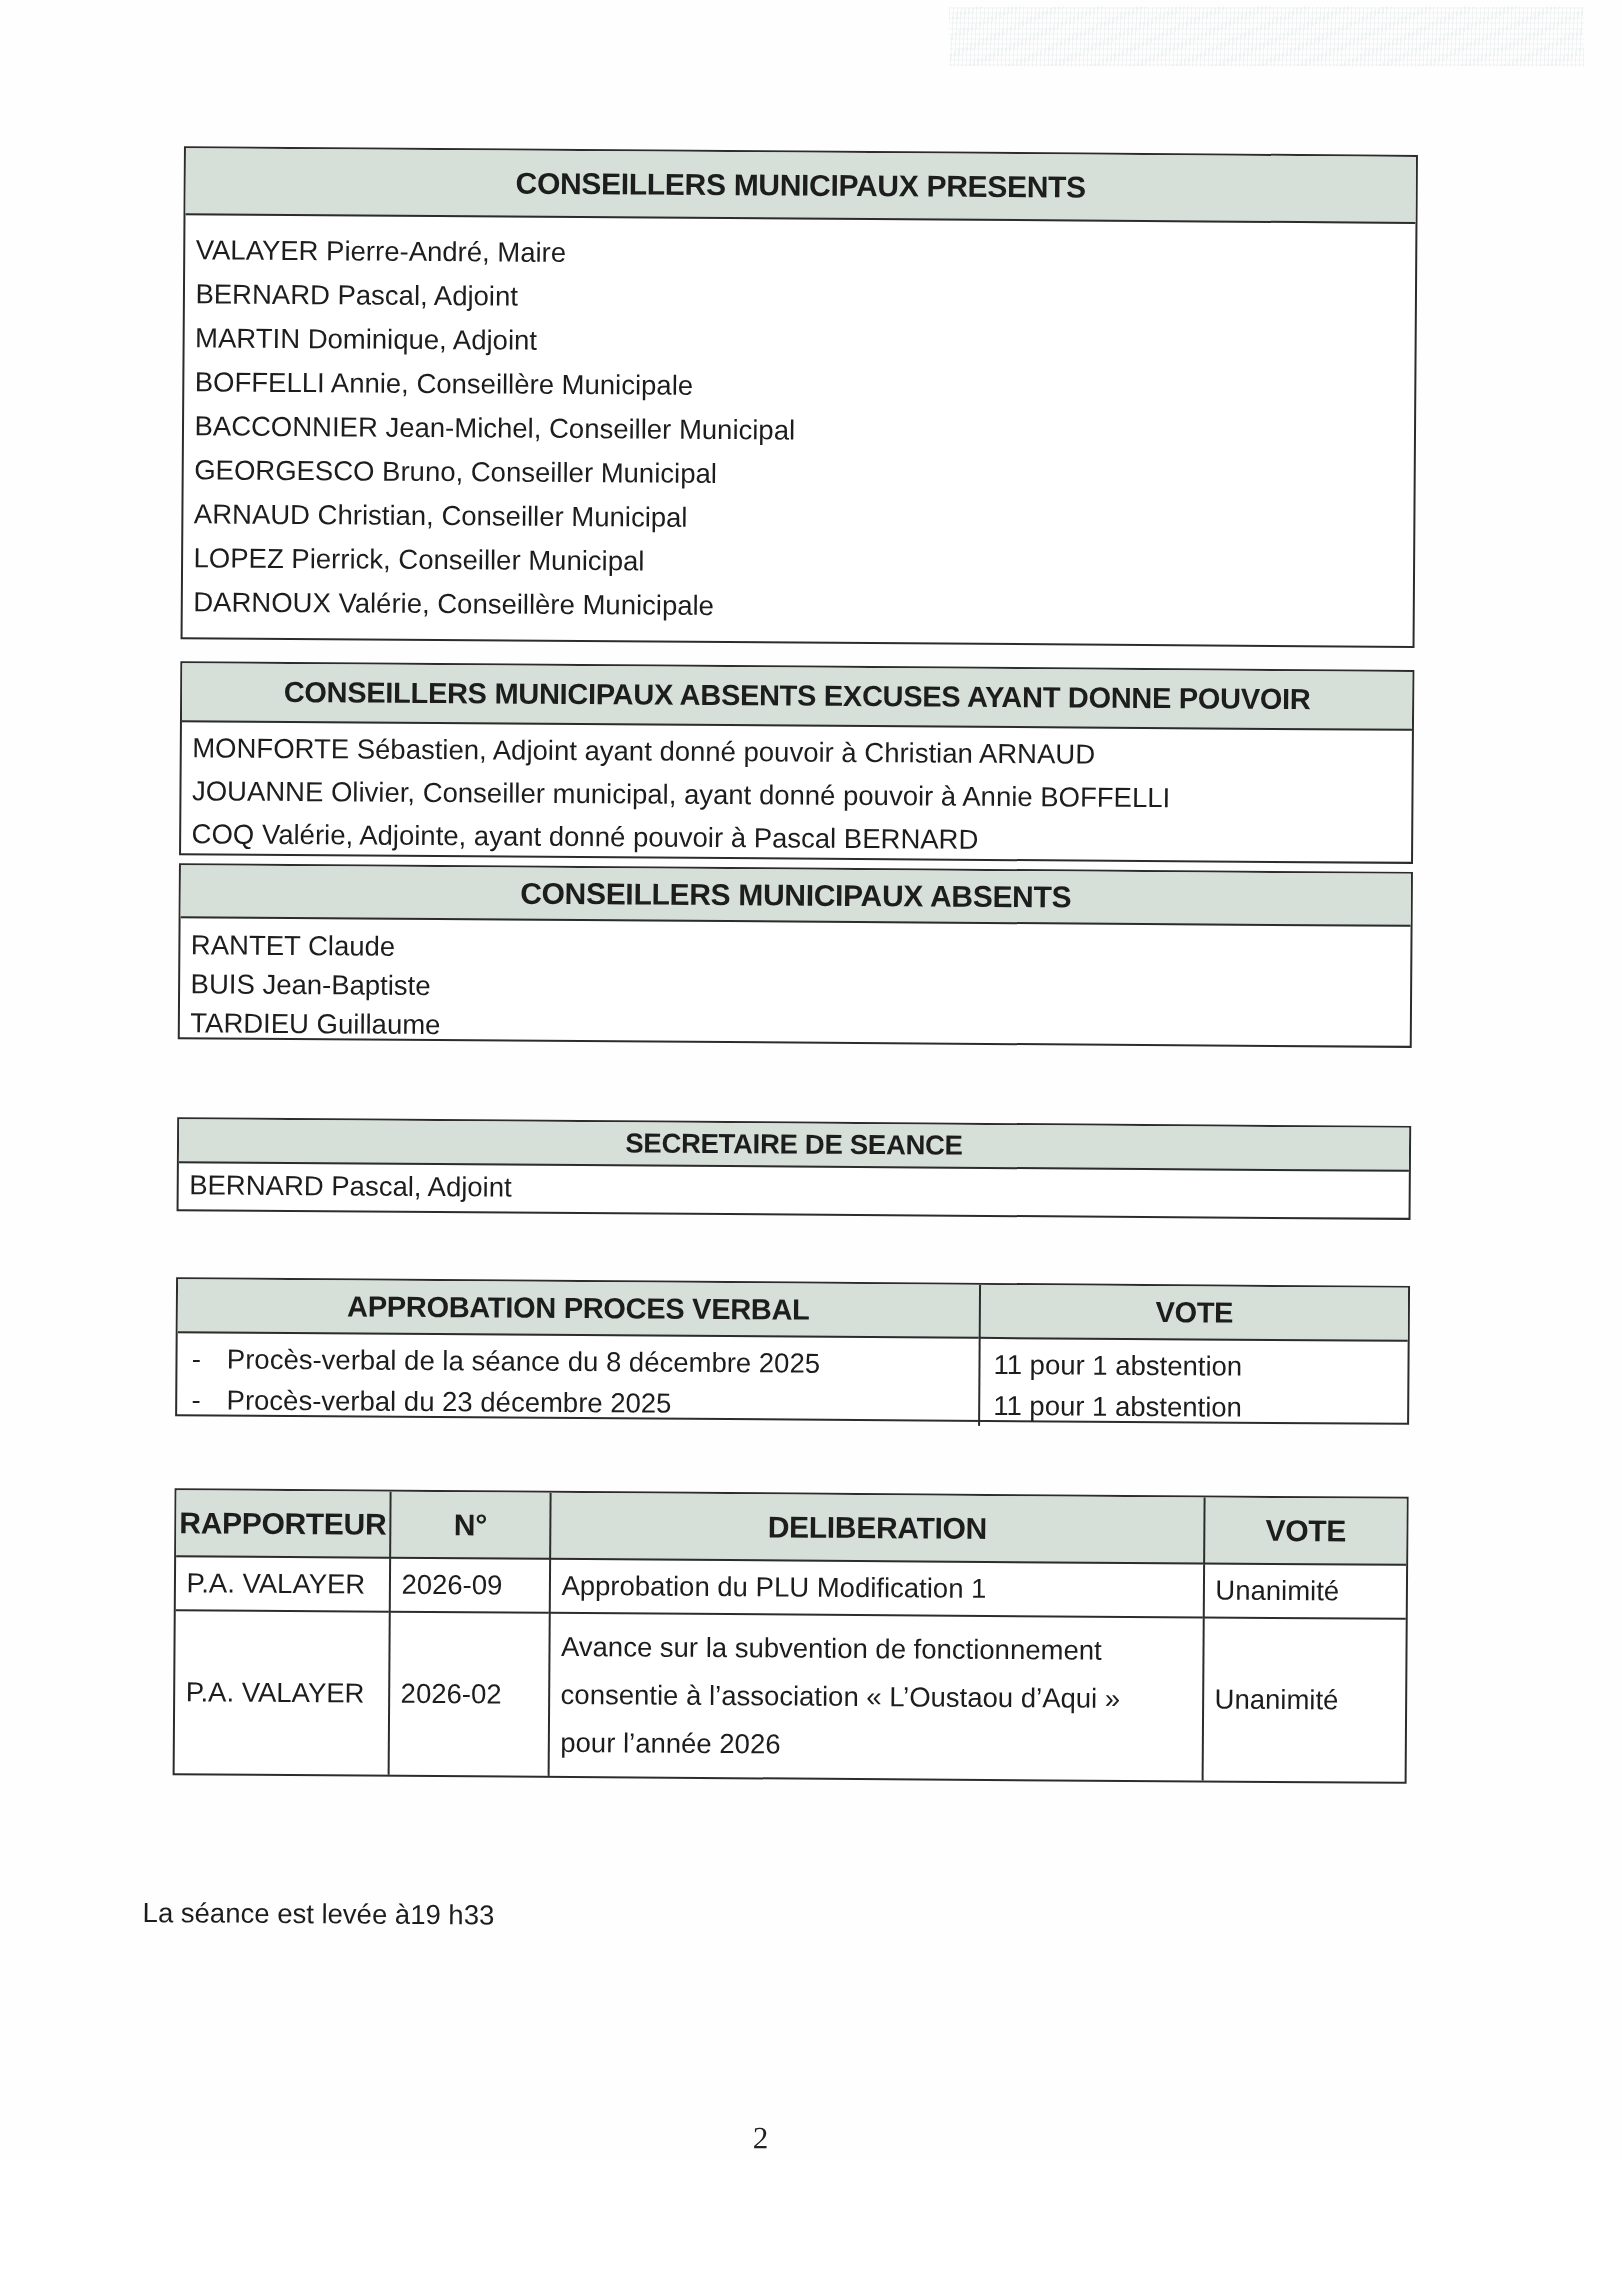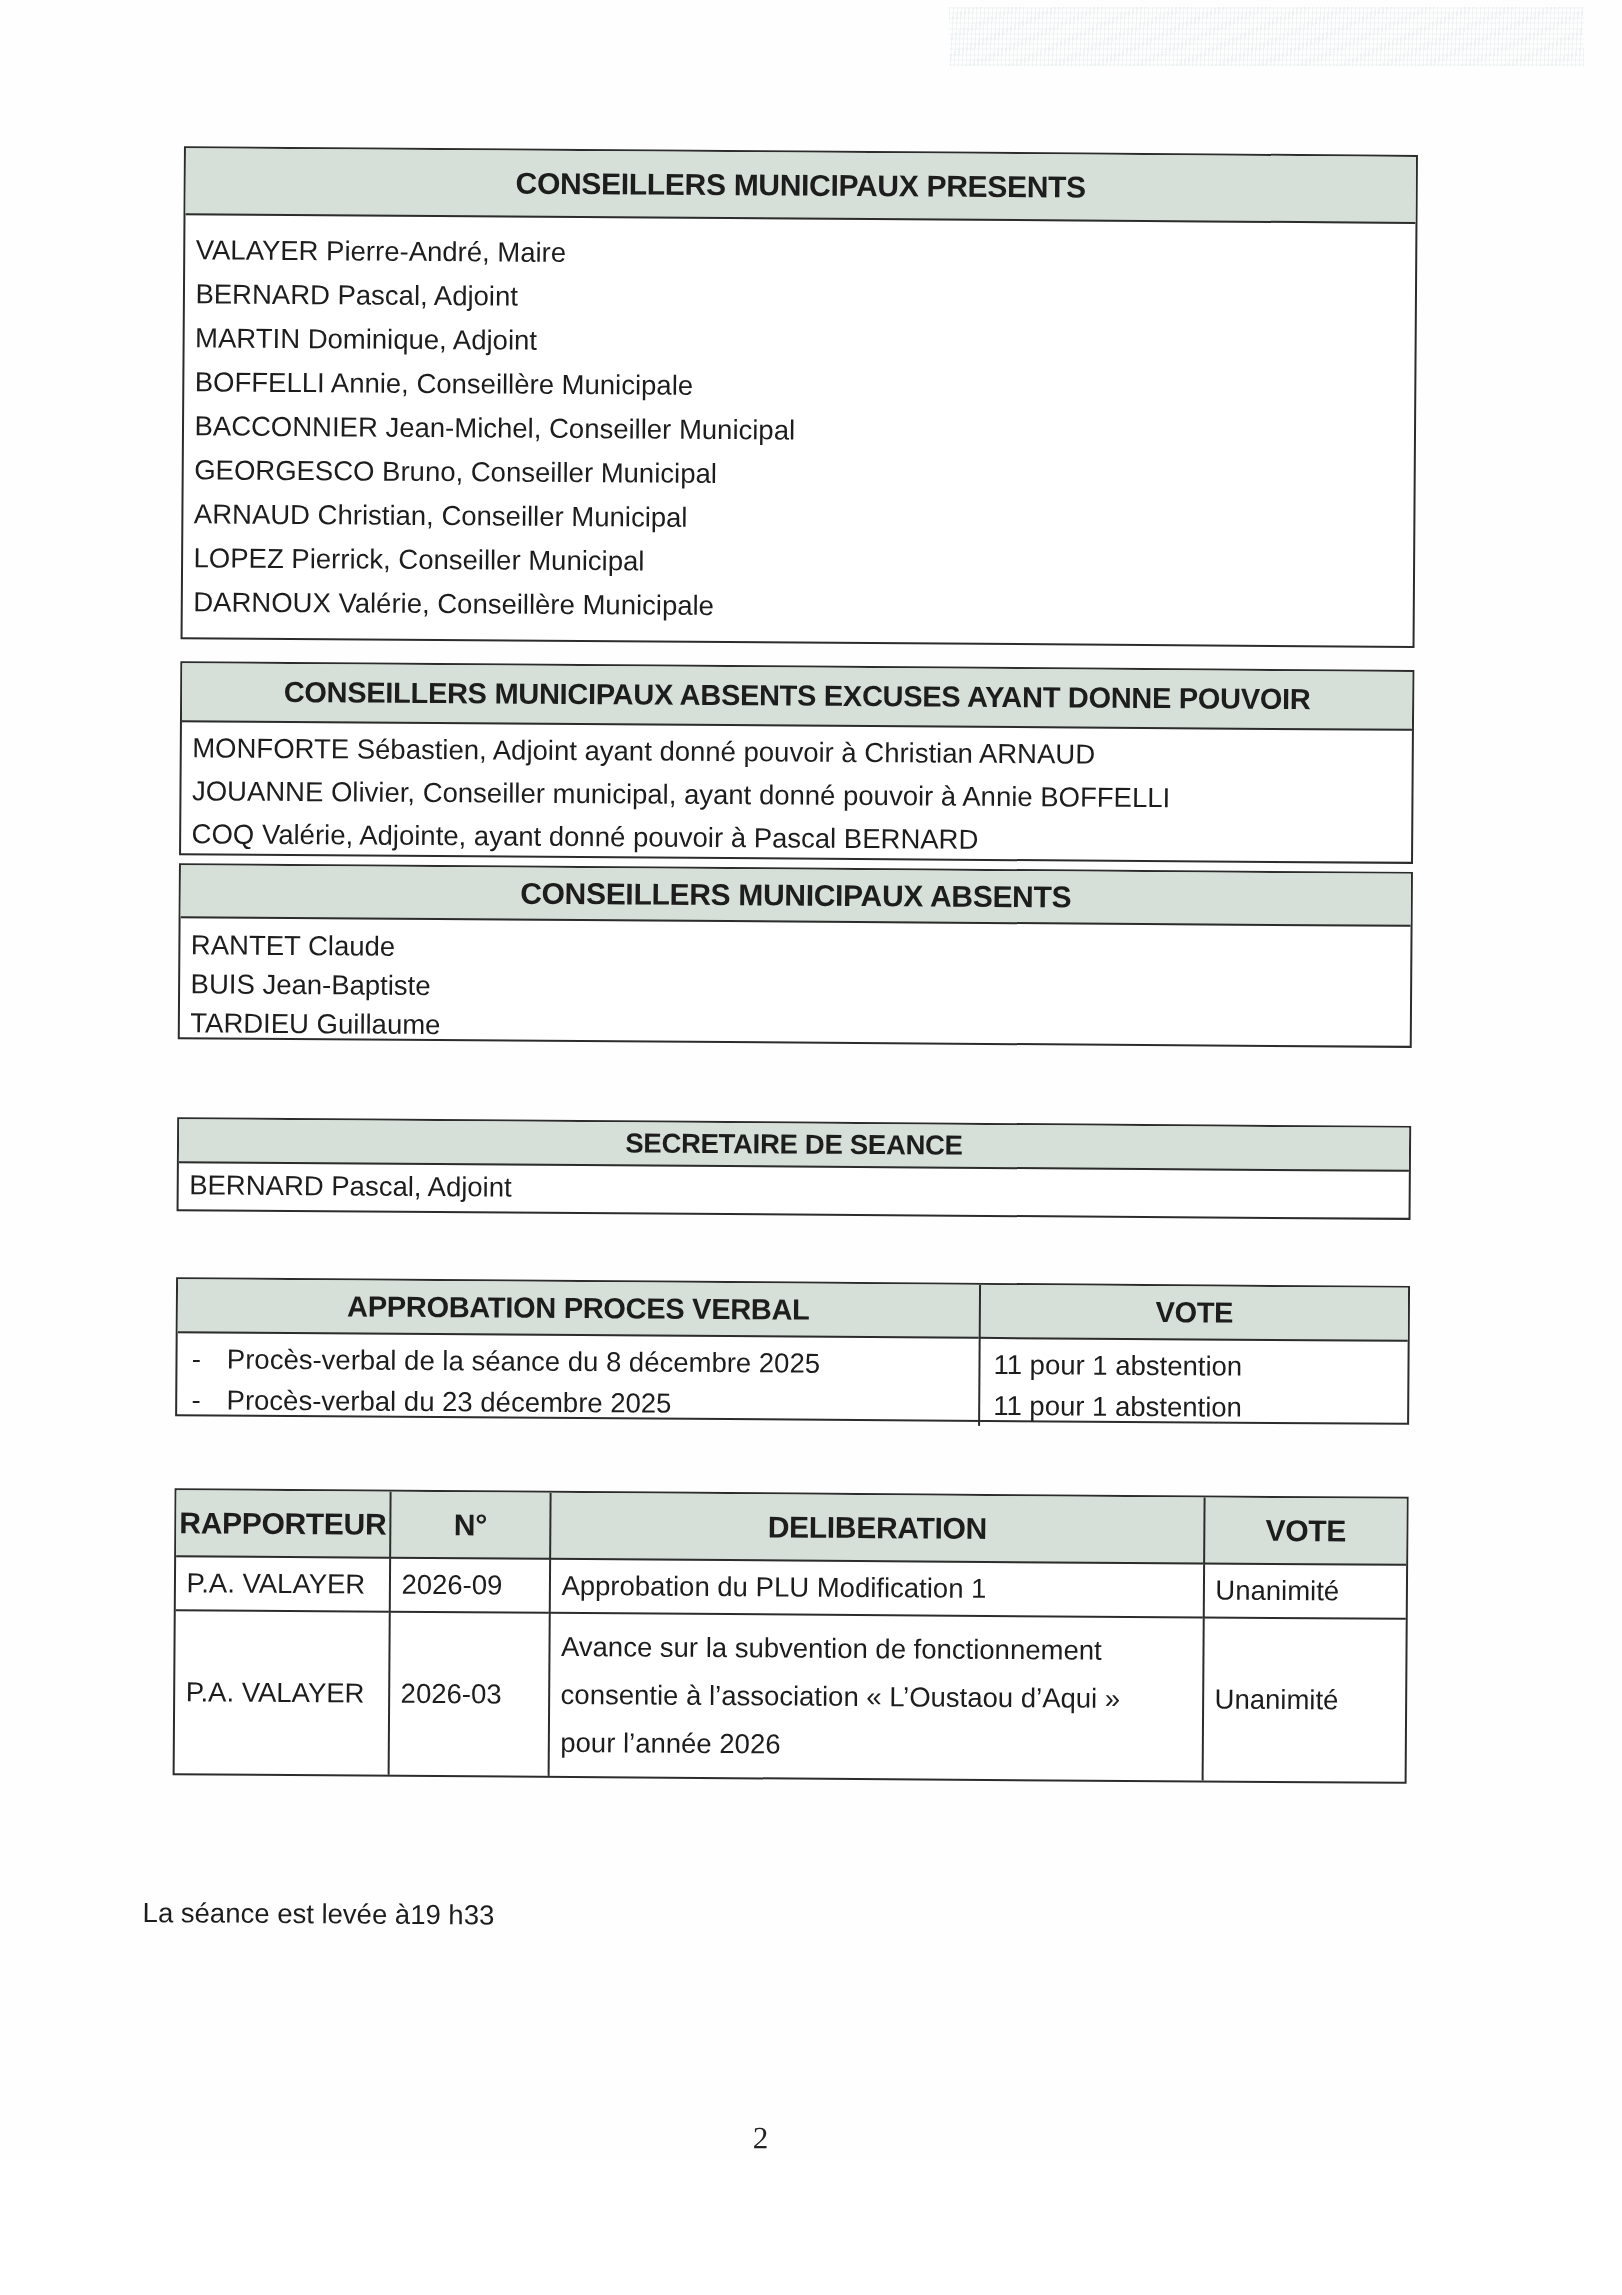--- a/index.html
+++ b/index.html
@@ -239,21 +239,21 @@
         <span>Approbation du PLU Modification 1</span>
       </div>
       <div class="bcell row1 col-sep">
         <span>Unanimité</span>
       </div>
 
       <div class="bcell">
         <span>P.A. VALAYER</span>
       </div>
       <div class="bcell col-sep">
-        <span>2026-03</span>
+        <span>2026-02</span>
       </div>
       <div class="bcell col-sep">
         <span class="delib-text">Avance sur la subvention de fonctionnement consentie à l’association « L’Oustaou d’Aqui » pour l’année 2026</span>
       </div>
       <div class="bcell col-sep">
         <span>Unanimité</span>
       </div>
     </div>
 
     <div class="closing">La séance est levée à19 h33</div>

